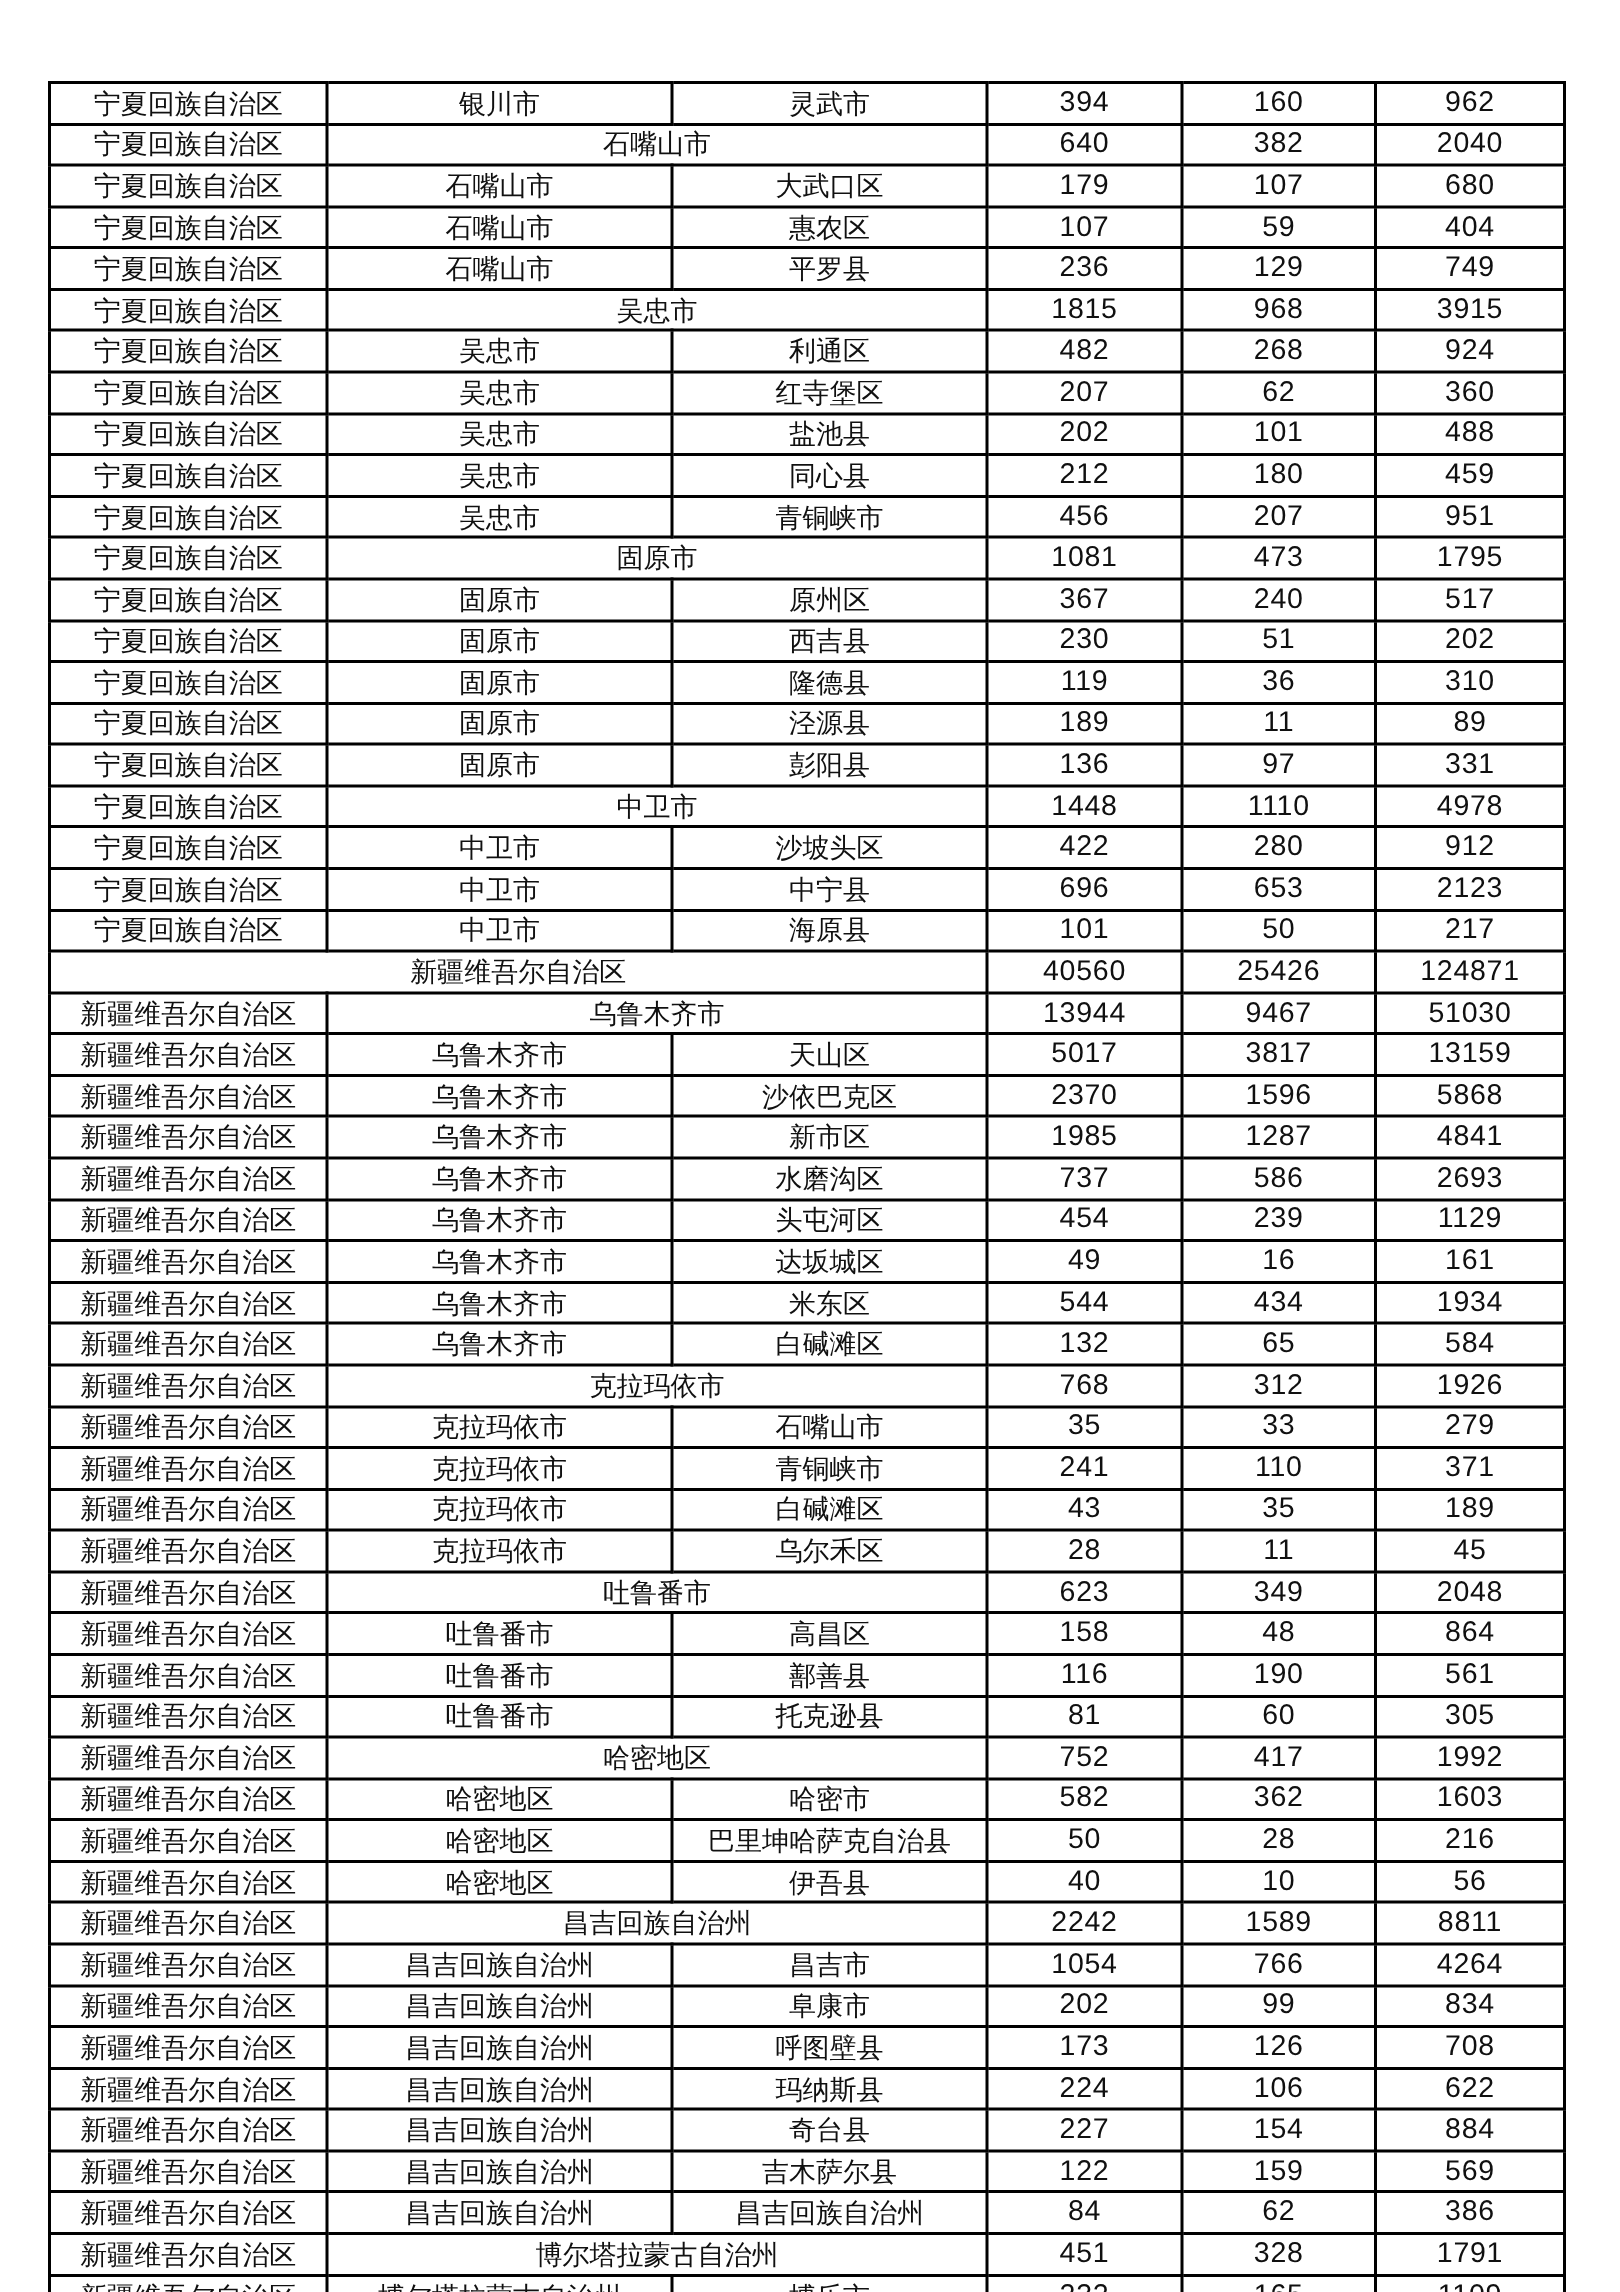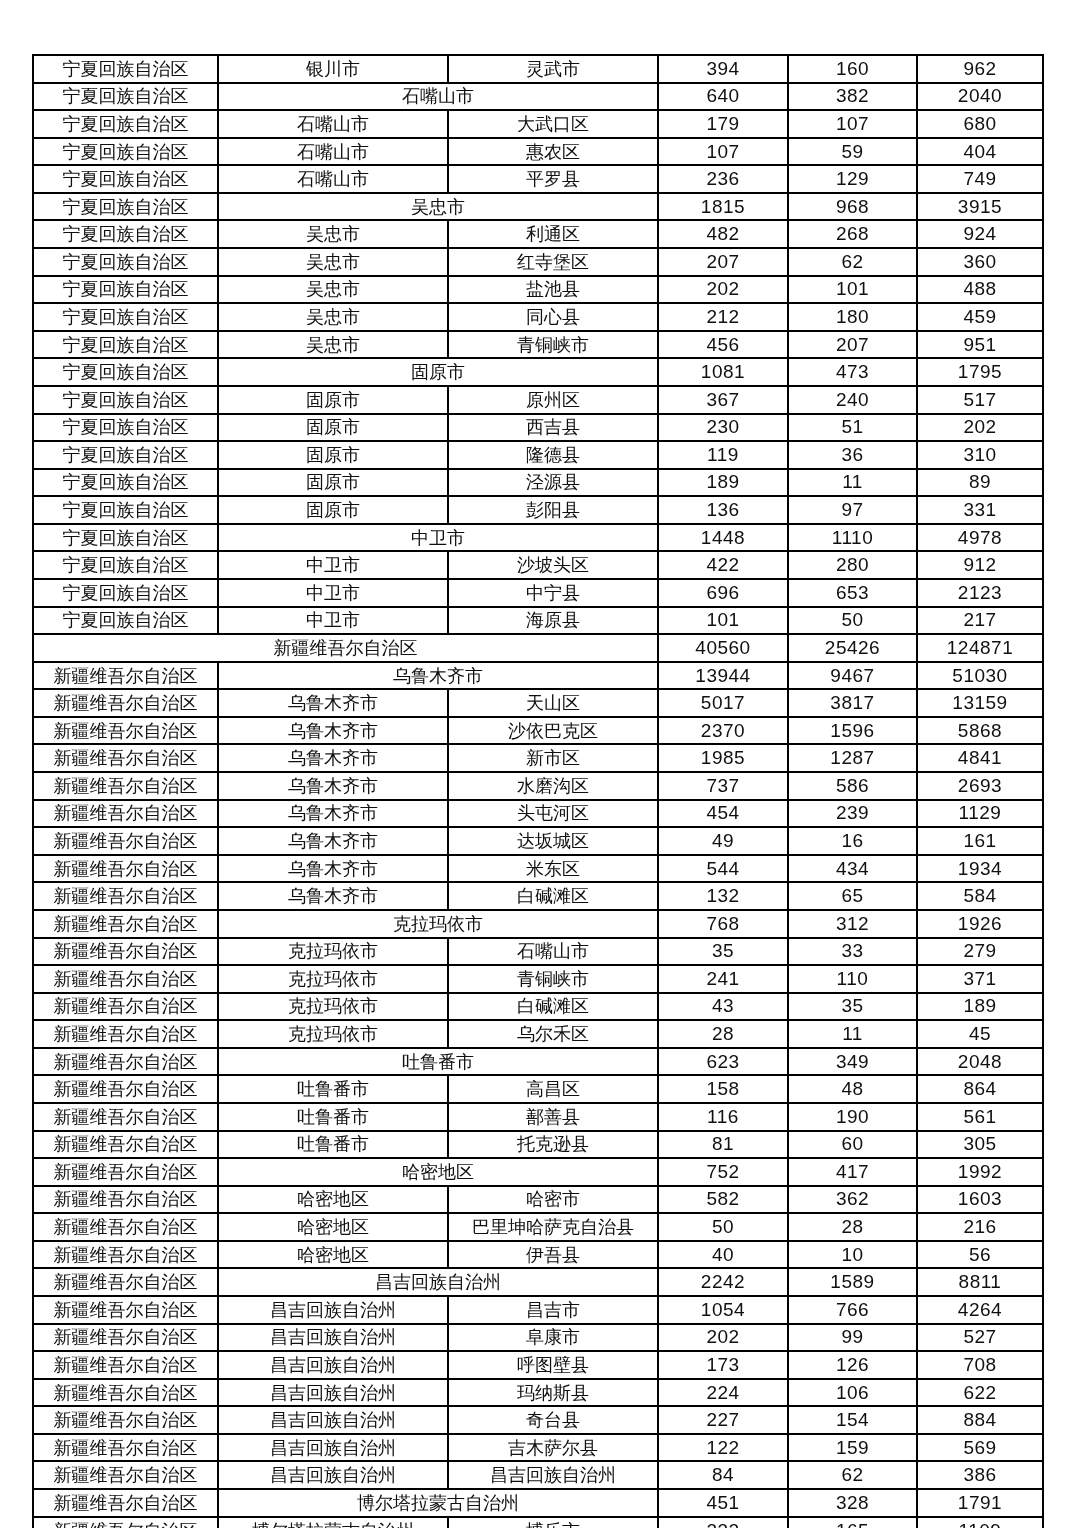--- a/index.html
+++ b/index.html
@@ -406,21 +406,21 @@
           <td class="num">1054</td>
           <td class="num">766</td>
           <td class="num">4264</td>
         </tr>
         <tr>
           <td class="cjk">新疆维吾尔自治区</td>
           <td class="cjk">昌吉回族自治州</td>
           <td class="cjk">阜康市</td>
           <td class="num">202</td>
           <td class="num">99</td>
-          <td class="num">527</td>
+          <td class="num">834</td>
         </tr>
         <tr>
           <td class="cjk">新疆维吾尔自治区</td>
           <td class="cjk">昌吉回族自治州</td>
           <td class="cjk">呼图壁县</td>
           <td class="num">173</td>
           <td class="num">126</td>
           <td class="num">708</td>
         </tr>
         <tr>

